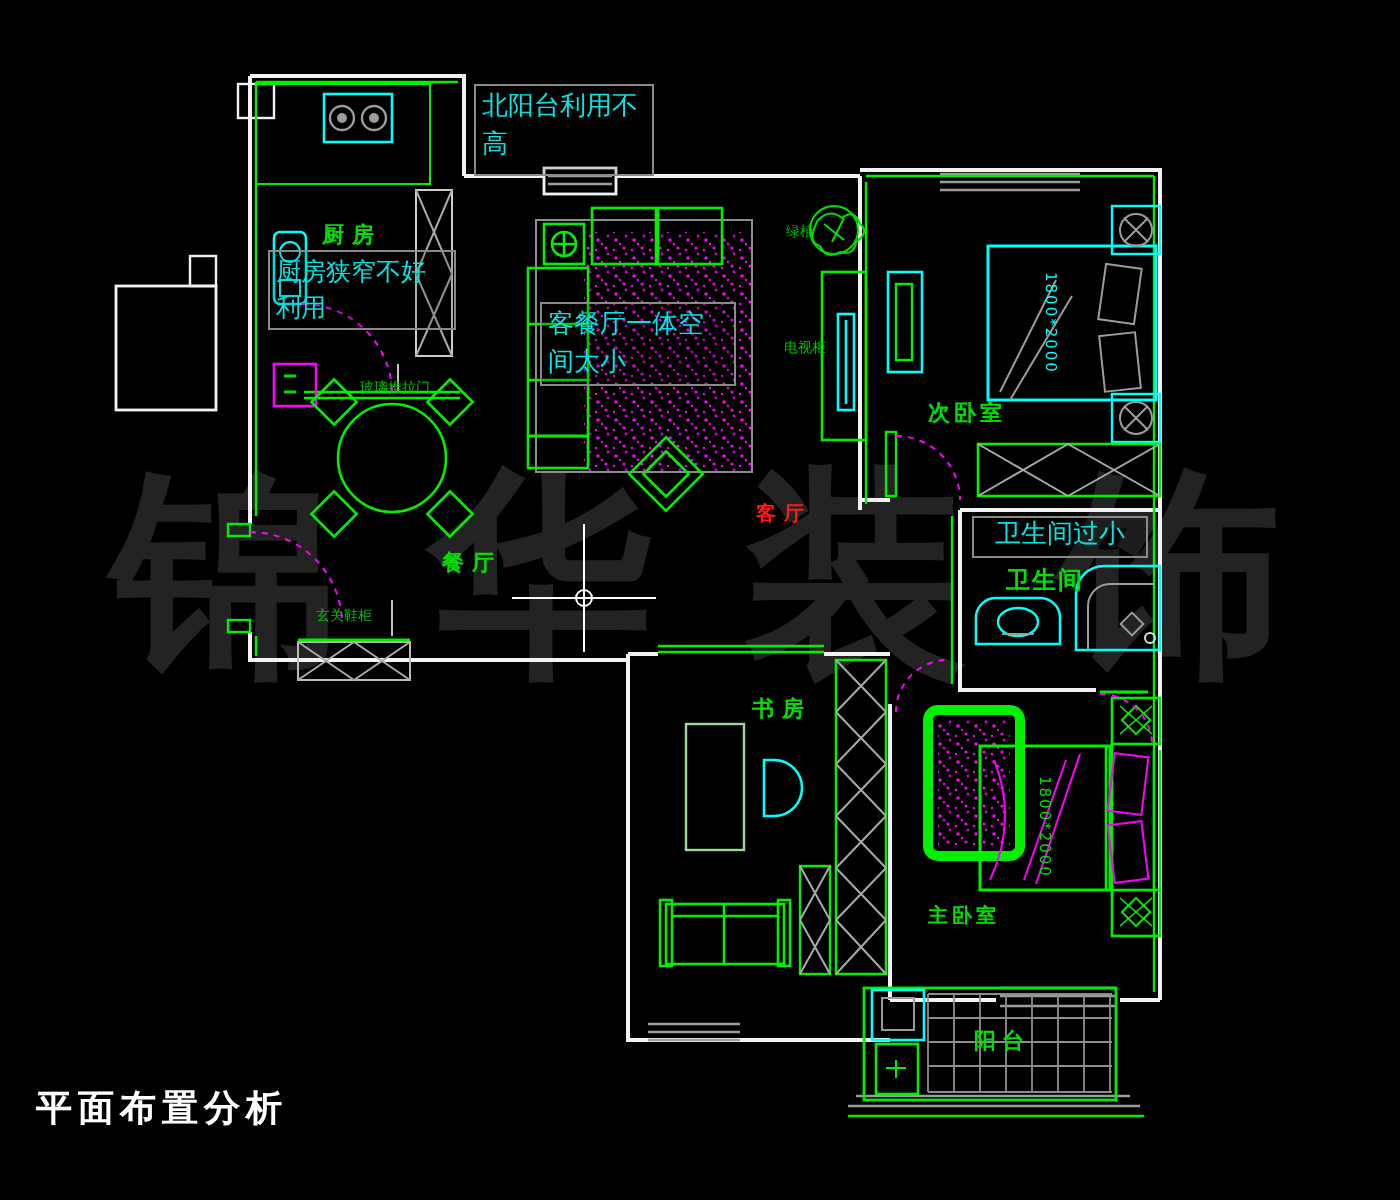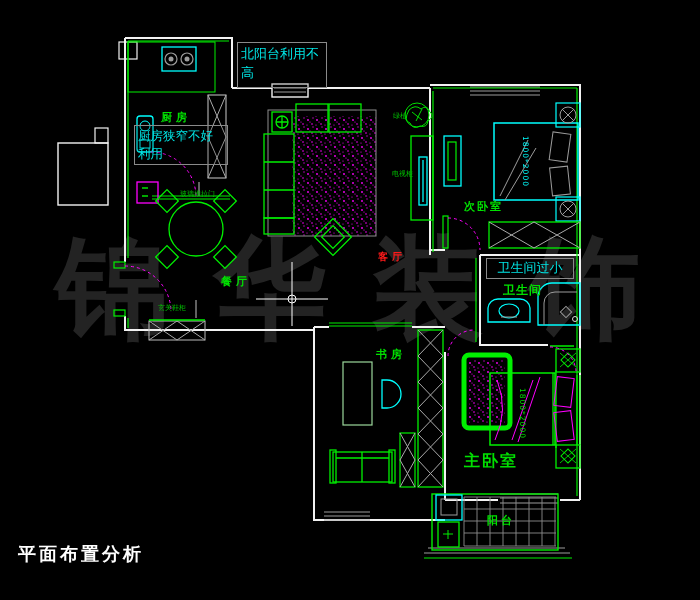--- a/index.html
+++ b/index.html
@@ -227,29 +227,30 @@
       <path d="M125,266 A46,46 0 0 1 171,312"></path>
       <path d="M151,152 A45,45 0 0 1 196,197"></path>
       <path d="M448,218 A32,32 0 0 1 480,250"></path>
       <path d="M448,356 A26,26 0 0 1 474,330"></path>
       <path d="M550,347 A26,26 0 0 1 576,371"></path>
     </g>
   </svg>
 
   <div class="note" style="left:237px;top:42px;width:82px;height:42px;">北阳台利用不高</div>
   <div class="note" style="left:134px;top:125px;width:86px;height:36px;font-size:12.5px;line-height:18px;">厨房狭窄不好利用</div>
+  <div class="note" style="left:270px;top:151px;width:90px;height:38px;">客餐厅一体空间太小</div>
   <div class="note" style="left:486px;top:258px;width:80px;height:17px;line-height:16px;text-align:center;">卫生间过小</div>
 
   <div class="lbl room" style="left:161px;top:110px;">厨房</div>
   <div class="lbl room" style="left:192px;top:274px;margin-left:29px;">餐厅</div>
   <div class="lbl room-red" style="left:378px;top:250px;">客厅</div>
   <div class="lbl room" style="left:464px;top:199px;letter-spacing:2px;">次卧室</div>
   <div class="lbl room" style="left:503px;top:282px;letter-spacing:1px;font-size:12px;">卫生间</div>
   <div class="lbl room" style="left:376px;top:347px;">书房</div>
-  <div class="lbl room" style="left:464px;top:451px;letter-spacing:2px;font-size:16px;">主卧室</div>
+  <div class="lbl room" style="left:464px;top:451px;letter-spacing:2px;font-size:10px;">主卧室</div>
   <div class="lbl room" style="left:487px;top:513px;letter-spacing:3px;">阳台</div>
 
   <div class="lbl tiny" style="left:180px;top:189px;">玻璃推拉门</div>
   <div class="lbl tiny" style="left:158px;top:303px;">玄关鞋柜</div>
   <div class="lbl tiny" style="left:393px;top:111px;">绿植</div>
   <div class="lbl tiny" style="left:392px;top:169px;text-align:right;">电视柜</div>
 
   <div class="dim-c vtext" style="left:521px;top:136px;">1800*2000</div>
   <div class="dim-g vtext" style="left:518px;top:388px;">1800*2000</div>
 

